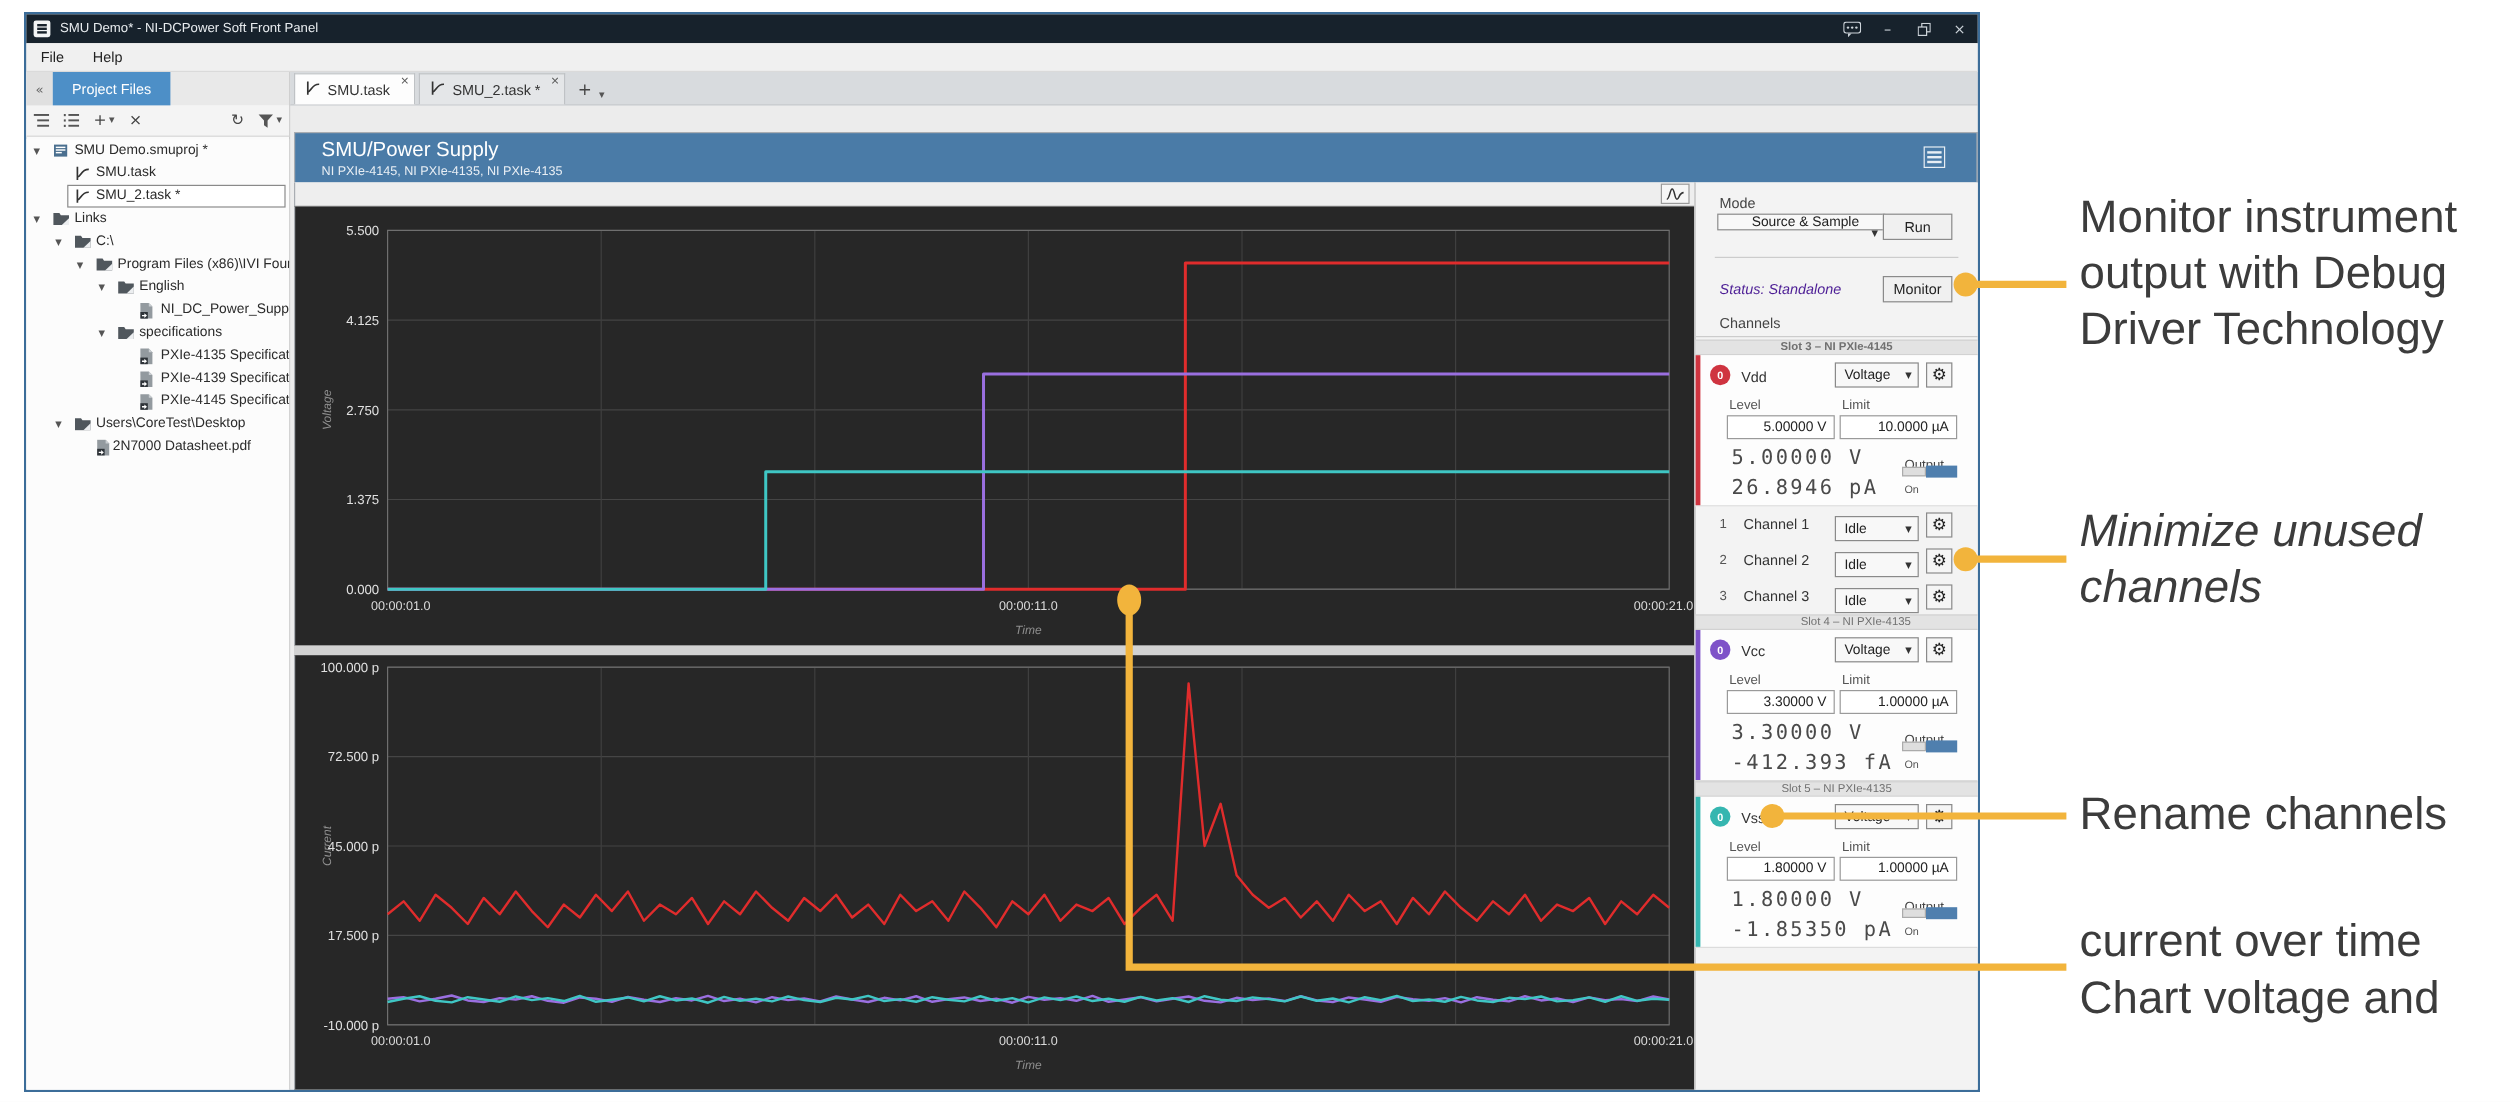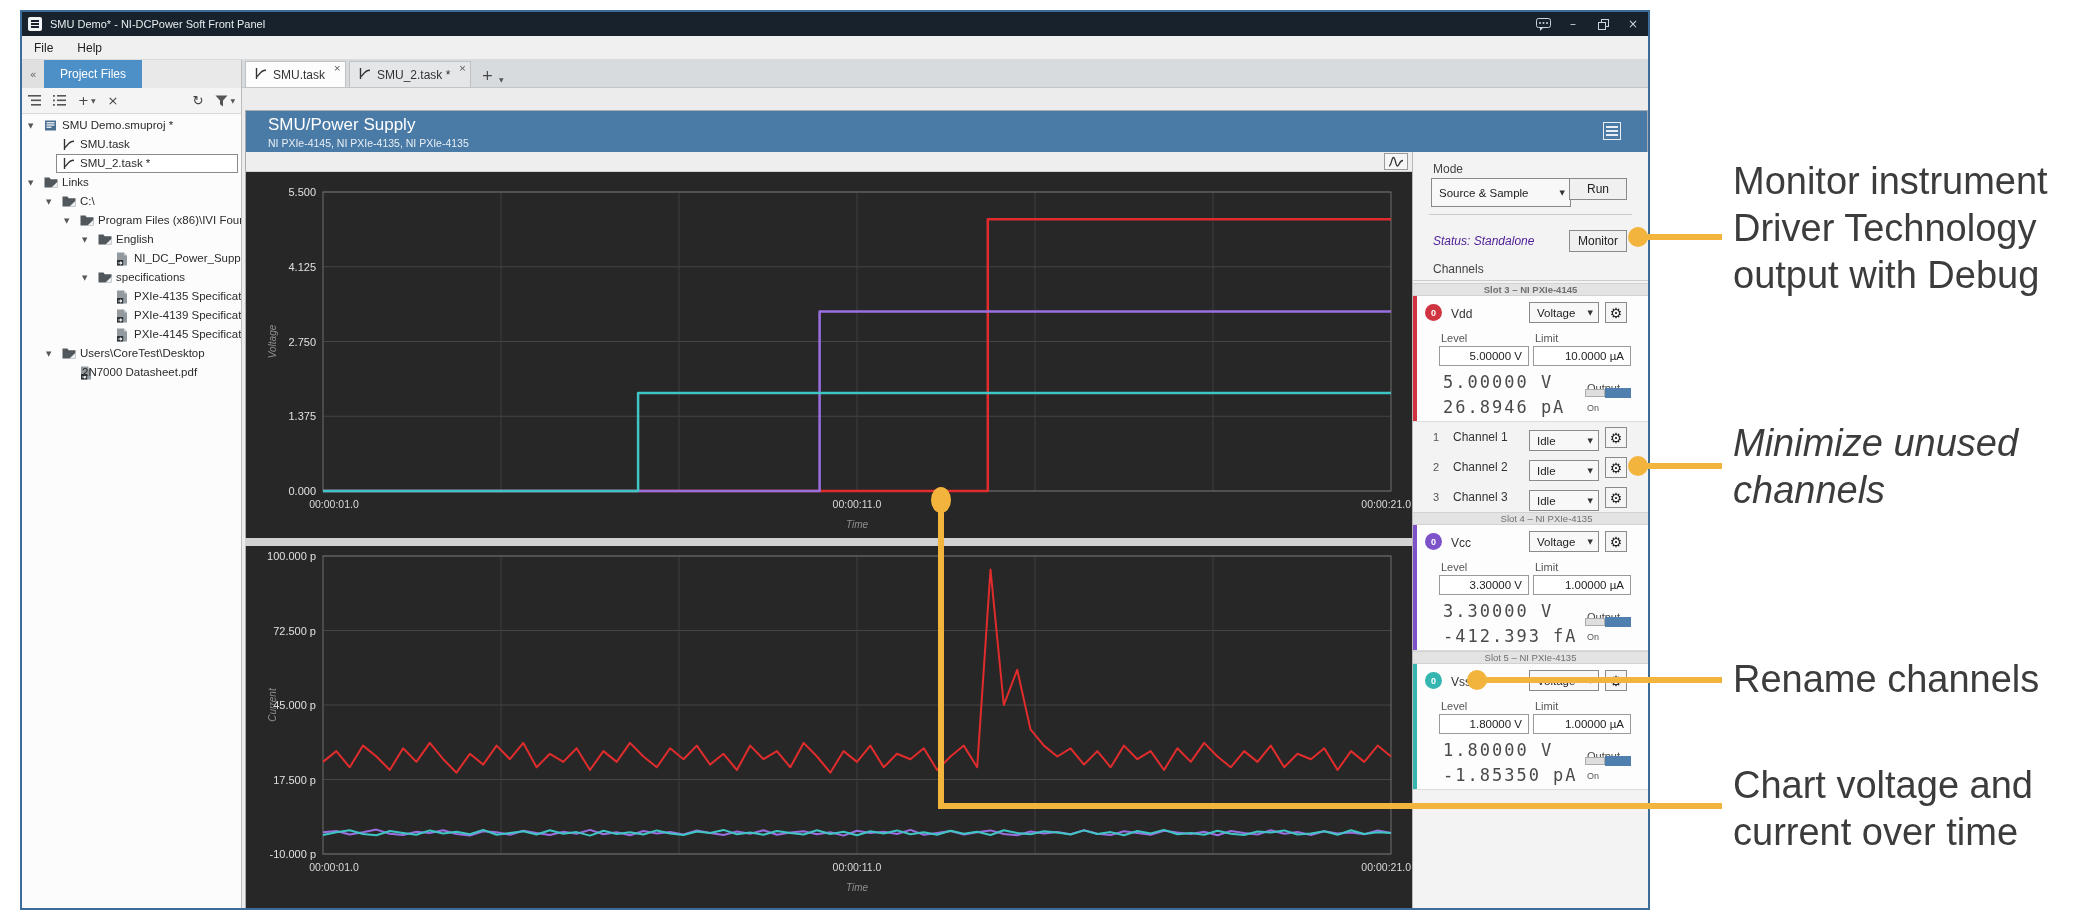--- a/index.html
+++ b/index.html
@@ -296,21 +296,21 @@
             </svg></span>
           <span class="tree-label" style="left:58px">Users\CoreTest\Desktop</span>
         </div>
         <div class="tree-row">
           <span class="tree-icon" style="left:58px"><svg width="12" height="14" viewBox="0 0 12 14">
               <path d="M1 0.5 h7 l3 3 v10 h-10 z" fill="#939a9f"></path>
               <path d="M8 0.5 l3 3 h-3 z" fill="#c9cdd1"></path>
               <rect x="1" y="8" width="6.2" height="5.5" fill="#2e3338"></rect>
               <path d="M2.3 10.4 h2 v-1.4 l2.2 2 -2.2 2 v-1.4 h-2 z" fill="#fff"></path>
             </svg></span>
-          <span class="tree-label" style="left:60px">2N7000 Datasheet.pdf</span>
+          <span class="tree-label" style="left:72px">2N7000 Datasheet.pdf</span>
         </div>
       </div>
   </div>
 
   <div id="tabstrip">
     <span id="tabs-holder" style="display:flex; align-items:flex-end;">
         <span class="doc-tab active">
           <span class="tab-icon"><svg class="tree-icon-svg" width="13" height="13" viewBox="0 0 13 13">
               <path d="M2.5 1 V12" stroke="#333" stroke-width="1.4" fill="none"></path>
               <path d="M2.5 9.5 C5.5 9.5 5.5 3 12 3.2" stroke="#333" stroke-width="1.4" fill="none"></path>
@@ -395,21 +395,21 @@
         <text x="1165" y="325" text-anchor="end" fill="#dadada" font-size="10.5">00:00:21.0</text>
         <text x="30" y="159" fill="#8f8f8f" font-size="10" font-style="italic" text-anchor="middle" transform="rotate(-90 30 159)">Current</text>
         <text x="611" y="345" fill="#8f8f8f" font-size="10" font-style="italic" text-anchor="middle">Time</text>
         <polyline points="77.0,286.3 90.3,285.0 103.7,288.5 117.0,286.3 130.4,283.6 143.8,287.7 157.1,289.0 170.4,285.8 183.8,286.9 197.2,284.2 210.5,288.0 223.9,289.6 237.2,285.2 250.6,286.3 263.9,288.8 277.3,284.7 290.6,287.1 303.9,289.0 317.3,285.8 330.6,287.7 344.0,283.9 357.4,288.2 370.7,286.3 384.0,289.3 397.4,285.0 410.8,287.4 424.1,286.1 437.5,288.5 450.8,284.4 464.1,286.9 477.5,289.0 490.9,285.5 504.2,287.7 517.5,284.2 530.9,288.8 544.3,286.6 557.6,285.2 571.0,288.2 584.3,286.3 597.6,289.6 611.0,284.7 624.3,287.1 637.7,285.8 651.0,288.0 664.4,283.9 677.8,288.8 691.1,286.9 704.5,285.0 717.8,288.5 731.2,286.3 744.5,284.4 757.8,288.0 771.2,289.3 784.5,285.5 797.9,287.4 811.3,286.1 824.6,288.2 838.0,284.2 851.3,287.7 864.7,289.0 878.0,285.2 891.3,286.9 904.7,288.8 918.0,284.7 931.4,286.6 944.8,288.0 958.1,285.8 971.5,289.3 984.8,285.0 998.2,287.1 1011.5,288.5 1024.8,284.2 1038.2,287.7 1051.5,286.1 1064.9,289.0 1078.3,285.2 1091.6,287.4 1105.0,286.6 1118.3,288.2 1131.7,284.4 1145.0,286.9" fill="none" stroke="#9a6fe0" stroke-width="2" stroke-linejoin="round"></polyline>
         <polyline points="77.0,289.0 90.3,286.3 103.7,284.2 117.0,288.0 130.4,289.3 143.8,285.0 157.1,286.9 170.4,288.8 183.8,284.4 197.2,287.4 210.5,285.8 223.9,288.2 237.2,283.9 250.6,288.8 263.9,287.1 277.3,285.2 290.6,288.5 303.9,284.2 317.3,287.7 330.6,286.1 344.0,289.6 357.4,284.7 370.7,288.0 384.0,286.3 397.4,288.5 410.8,284.4 424.1,287.4 437.5,289.0 450.8,285.5 464.1,286.9 477.5,283.9 490.9,288.2 504.2,286.6 517.5,288.8 530.9,285.0 544.3,287.1 557.6,288.5 571.0,284.2 584.3,288.0 597.6,285.8 611.0,289.3 624.3,285.2 637.7,287.4 651.0,284.4 664.4,288.2 677.8,286.3 691.1,288.8 704.5,284.7 717.8,287.7 731.2,285.8 744.5,289.0 757.8,284.2 771.2,287.1 784.5,288.2 797.9,285.2 811.3,286.6 824.6,288.5 838.0,284.4 851.3,288.0 864.7,286.1 878.0,289.3 891.3,285.0 904.7,287.4 918.0,283.9 931.4,288.2 944.8,286.9 958.1,288.8 971.5,284.7 984.8,287.7 998.2,289.0 1011.5,285.5 1024.8,286.6 1038.2,284.4 1051.5,288.5 1064.9,287.4 1078.3,285.2 1091.6,288.8 1105.0,284.2 1118.3,288.0 1131.7,286.3 1145.0,287.1" fill="none" stroke="#3fc6c4" stroke-width="2" stroke-linejoin="round"></polyline>
         <polyline points="77.0,215.9 90.3,205.1 103.7,221.3 117.0,199.6 130.4,210.5 143.8,224.0 157.1,202.3 170.4,215.9 183.8,196.9 197.2,213.2 210.5,226.7 223.9,207.8 237.2,218.6 250.6,199.6 263.9,213.2 277.3,196.9 290.6,221.3 303.9,207.8 317.3,215.9 330.6,202.3 344.0,224.0 357.4,205.1 370.7,215.9 384.0,196.9 397.4,210.5 410.8,221.3 424.1,202.3 437.5,213.2 450.8,199.6 464.1,218.6 477.5,207.8 490.9,224.0 504.2,199.6 517.5,213.2 530.9,205.1 544.3,221.3 557.6,196.9 571.0,210.5 584.3,226.7 597.6,205.1 611.0,215.9 624.3,199.6 637.7,221.3 651.0,207.8 664.4,213.2 677.8,202.3 691.1,224.0 704.5,210.5 717.8,199.6 731.2,221.3 744.5,23.5 757.8,159.0 771.2,123.8 784.5,183.4 797.9,199.6 811.3,210.5 824.6,202.3 838.0,218.6 851.3,205.1 864.7,221.3 878.0,199.6 891.3,213.2 904.7,205.1 918.0,224.0 931.4,202.3 944.8,215.9 958.1,196.9 971.5,210.5 984.8,221.3 998.2,205.1 1011.5,215.9 1024.8,199.6 1038.2,221.3 1051.5,207.8 1064.9,213.2 1078.3,202.3 1091.6,224.0 1105.0,205.1 1118.3,215.9 1131.7,199.6 1145.0,210.5" fill="none" stroke="#e02c2c" stroke-width="2" stroke-linejoin="round"></polyline>
       </svg>
 
     <div id="right-panel">
       <span class="rp-label" style="left:20px; top:10px;">Mode</span>
-      <div class="dropdown" style="left:18px; top:26px; width:140px; height:29px;">
+      <div class="dropdown" style="left:18px; top:26px; width:140px; height:14px;flex-direction:column;">
         <span>Source &amp; Sample</span>
         <span class="dd-caret">▼</span>
       </div>
       <div class="btn" style="left:156px; top:26px; width:58px; height:22px;">
         <span>Run</span>
       </div>
       <div class="hr" style="top:62px;"></div>
       <span class="rp-label" style="left:20px; top:82px; font-style:italic; color:#4c1d95;">Status: Standalone</span>
       <div class="btn" style="left:156px; top:78px; width:58px; height:22px;">
         <span>Monitor</span>
@@ -513,33 +513,33 @@
             </span>
             <span class="on-label" style="left:174px; top:107px;">On</span>
           </div>
         </div>
     </div>
   </div>
 
   <div id="annotations-holder">
       <div class="annotation" style="top: 158px;">
         <div>Monitor instrument</div>
+        <div>output with Debug</div>
         <div>Driver Technology</div>
-        <div>output with Debug</div>
       </div>
       <div class="annotation" style="top: 420px; font-style: italic;">
         <div>Minimize unused</div>
         <div>channels</div>
       </div>
       <div class="annotation" style="top: 656px;">
         <div>Rename channels</div>
       </div>
       <div class="annotation" style="top: 762px;">
+        <div>current over time</div>
         <div>Chart voltage and</div>
-        <div>current over time</div>
       </div>
     </div>
 
   <svg id="callouts">
       <path d="M1645 237 H1722" stroke="#f2b43c" stroke-width="6" fill="none"></path>
       <path d="M1645 466 H1722" stroke="#f2b43c" stroke-width="6" fill="none"></path>
       <path d="M1486 680 H1722" stroke="#f2b43c" stroke-width="6" fill="none"></path>
       <path d="M941 500 V806 H1722" stroke="#f2b43c" stroke-width="6" fill="none"></path>
       <ellipse cx="1638" cy="237" rx="10" ry="10" fill="#f2b43c"></ellipse>
       <ellipse cx="1638" cy="466" rx="10" ry="10" fill="#f2b43c"></ellipse>

